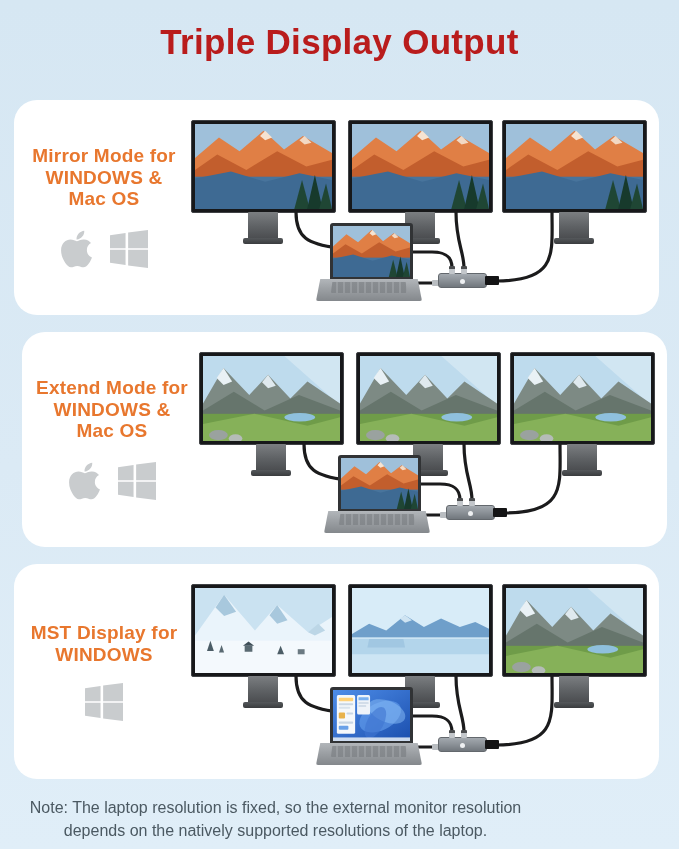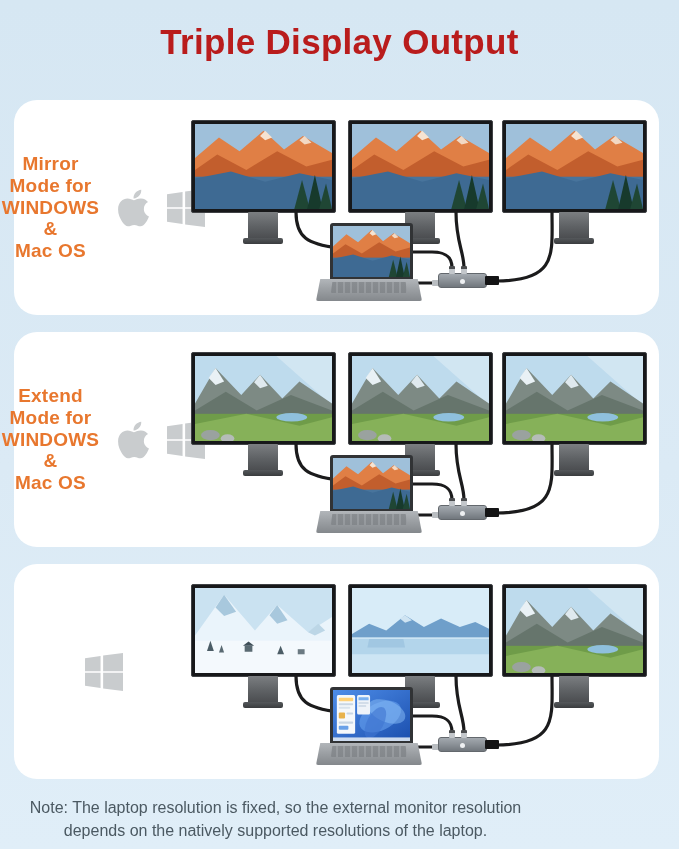--- a/index.html
+++ b/index.html
@@ -11,25 +11,25 @@
   }
   .page-title {
     position:absolute; top:22px; left:0; width:679px;
     text-align:center; font-size:35px; font-weight:700; color:#b91c1c;
     letter-spacing:.3px;
   }
   .card {
     position:absolute; left:14px; width:645px; height:215px;
     background:#ffffff; border-radius:23px;
   }
-  .card.c1 { top:100px; } .card.c2 { top:332px; } .card.c3 { top:564px; }
+  .card.c1 { top:100px; } .card.c2 { top:332px;margin-left:8px; } .card.c3 { top:564px; }
 
   .left-col {
     position:absolute; left:8px; top:0; bottom:0; width:164px;
-    display:flex; flex-direction:row; align-items:center; justify-content:center;
+    display:flex; flex-direction:column; align-items:center; justify-content:center;
     gap:18px;
   }
   .mode-label {
     font-size:19px; line-height:1.14; font-weight:700; color:#e8772e;
     text-align:center; white-space:pre-line; letter-spacing:.2px;
   }
   .logos { display:flex; align-items:center; gap:16px; }
   .logos svg { display:block; }
 
   .scene { position:absolute; left:172px; top:0; width:473px; height:215px; }
@@ -305,20 +305,22 @@
         <div class="hub-dot"></div>
       </div>
     <div class="plug p1"></div>
     <div class="plug p2"></div>
     <div class="plug-black"></div>
   </div>
 </section>
 
 <section class="card c3">
   <div class="left-col">
+    <h2 class="mode-label">MST Display for
+WINDOWS</h2>
     <div class="logos">
       <svg width="40" height="38" viewBox="0 0 88 88">
           <g fill="#c9ccce">
             <polygon points="0,12 36,7 36,42 0,42"></polygon>
             <polygon points="42,6 88,0 88,42 42,42"></polygon>
             <polygon points="0,46 36,46 36,81 0,76"></polygon>
             <polygon points="42,46 88,46 88,88 42,82"></polygon>
           </g>
         </svg>
     </div>

